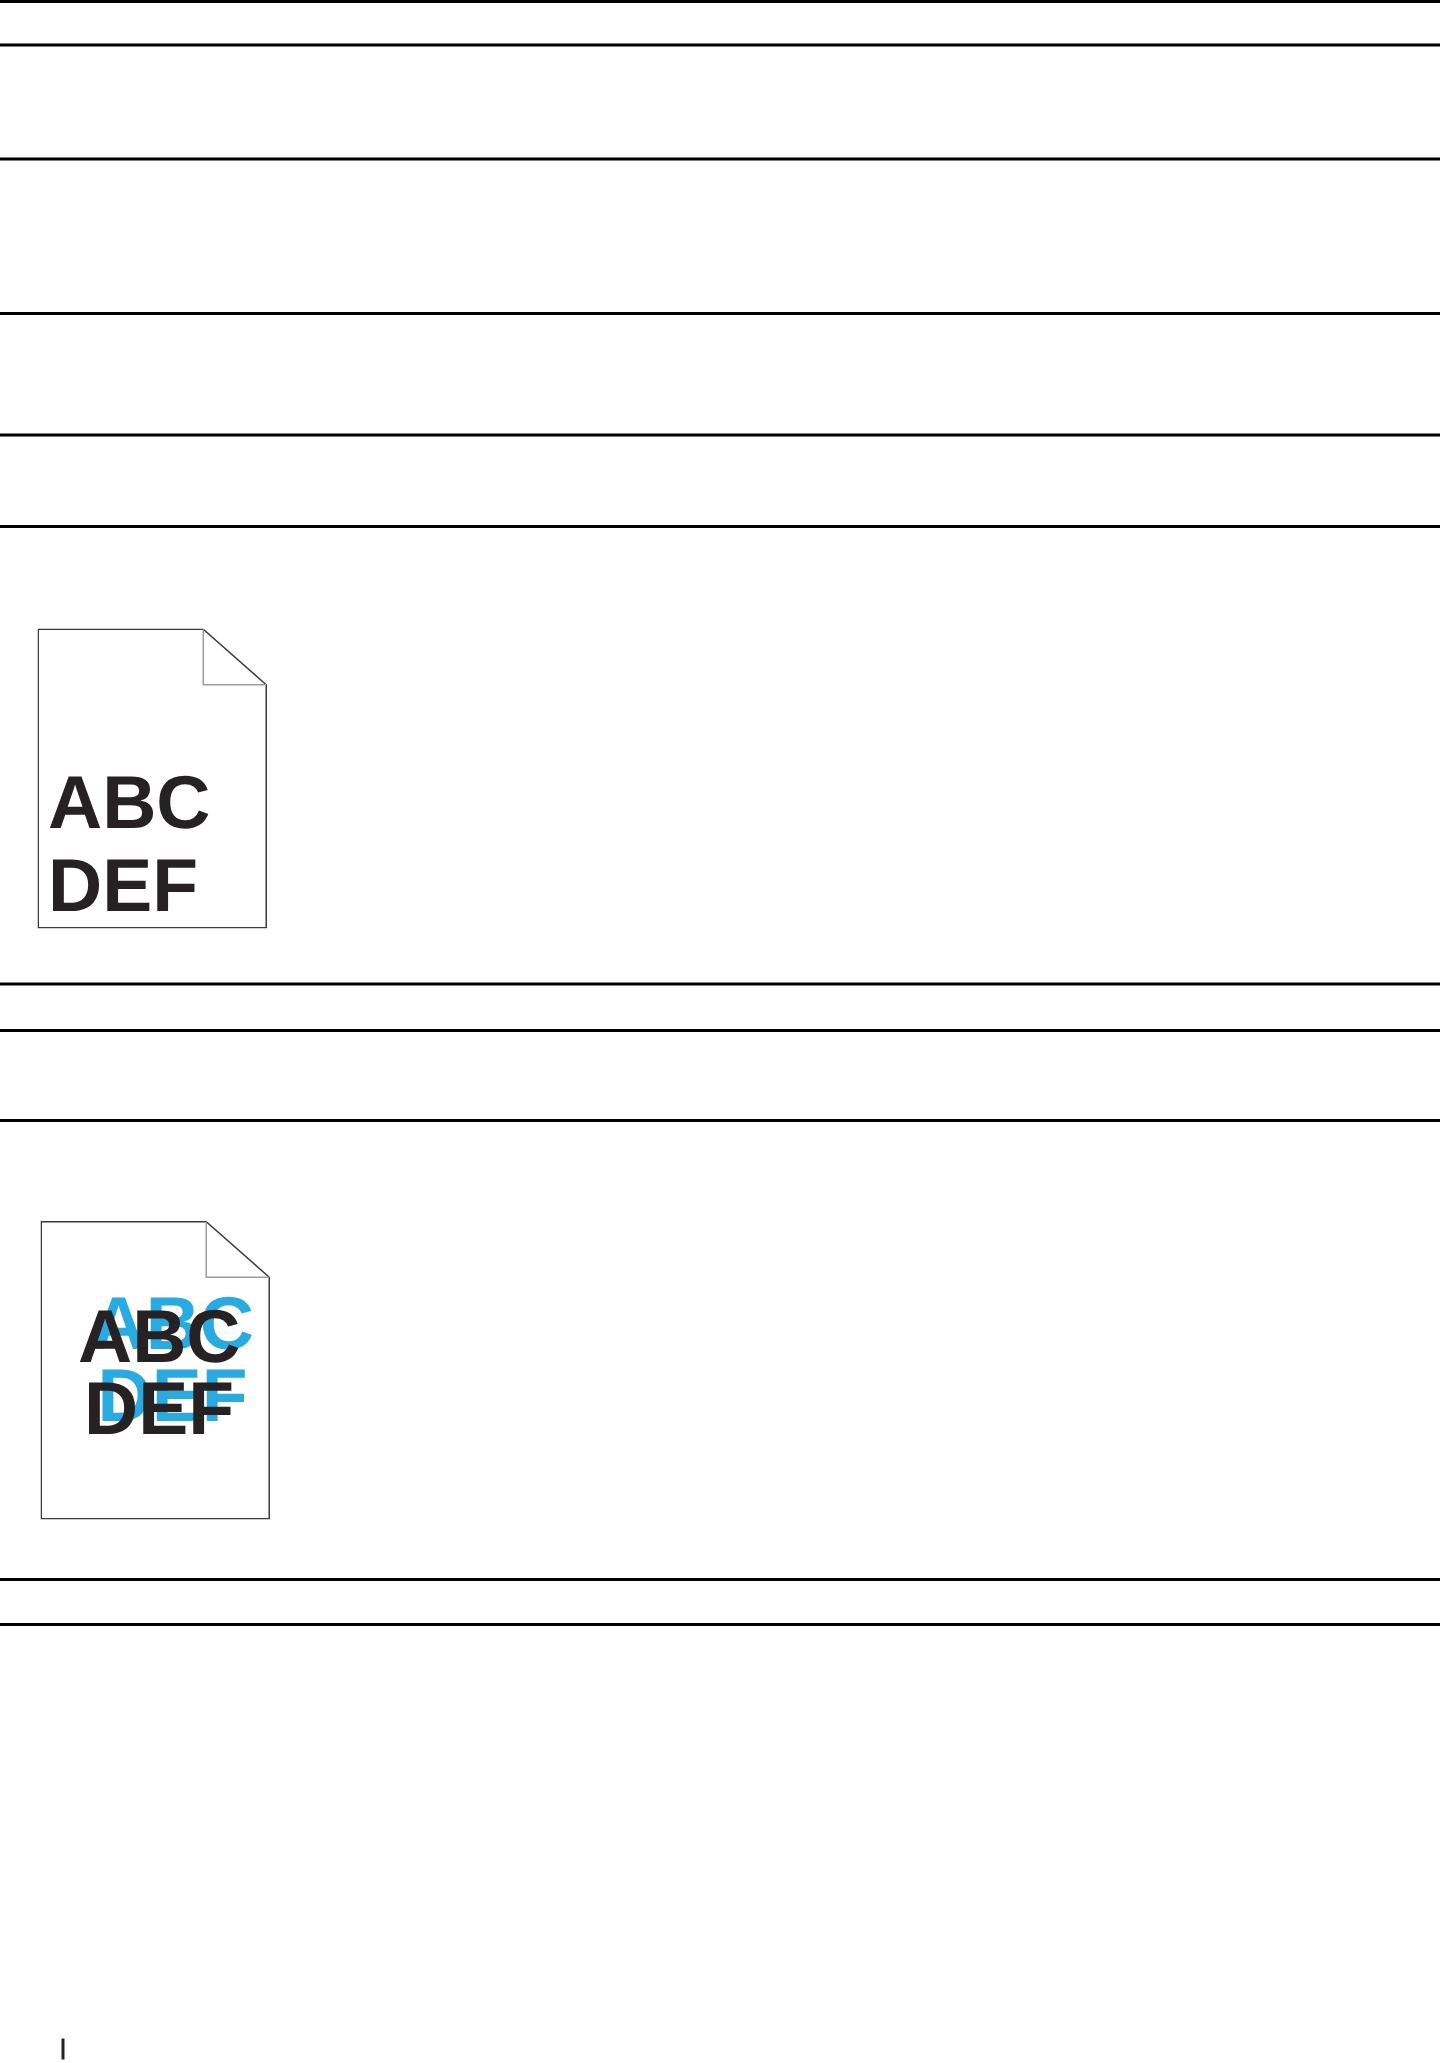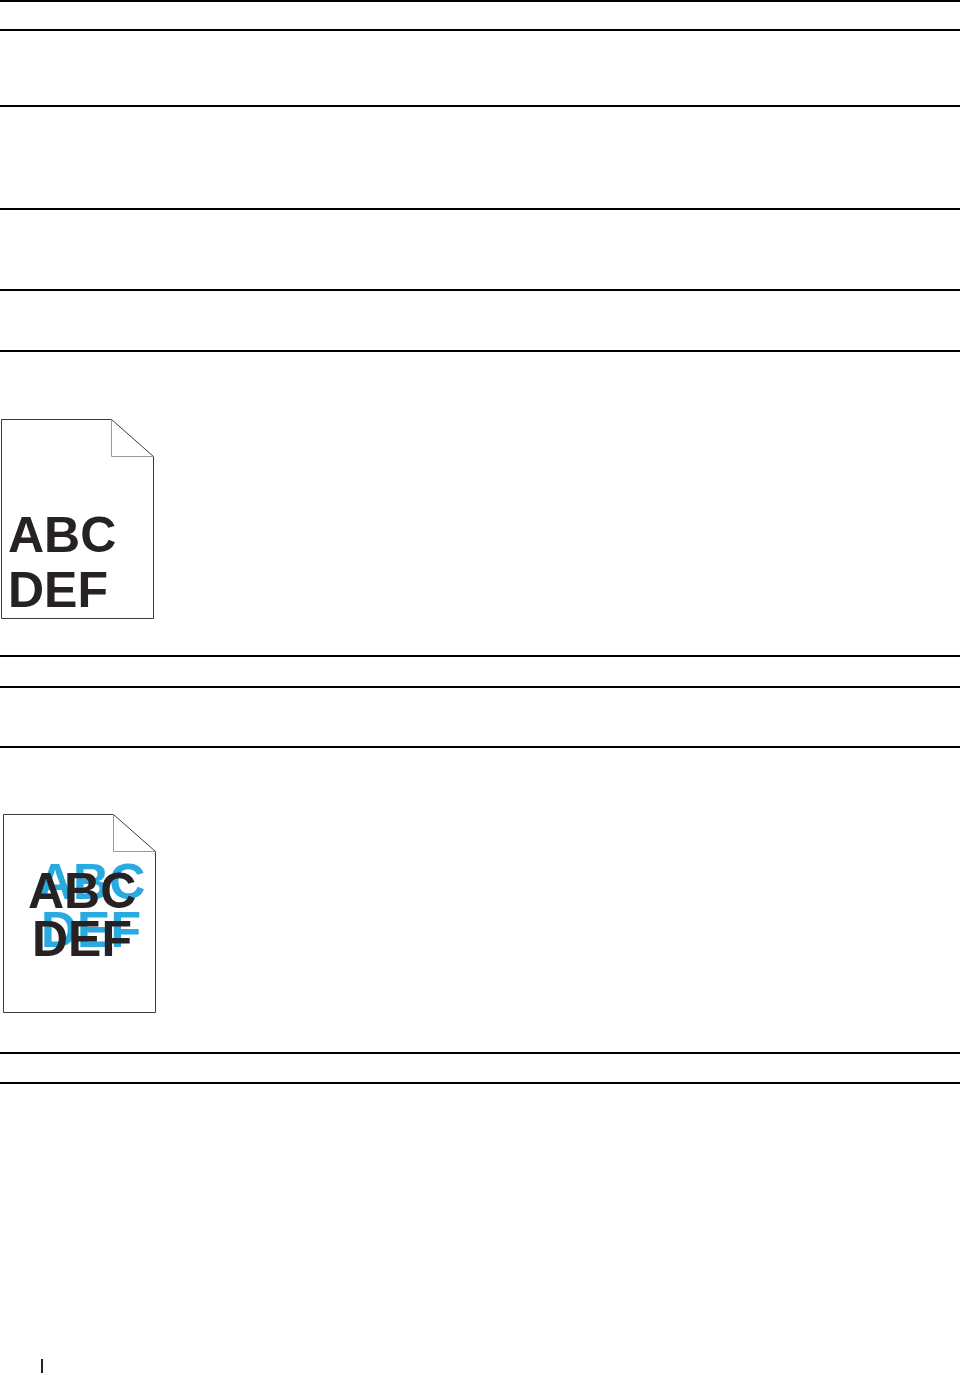--- a/index.html
+++ b/index.html
@@ -8,21 +8,21 @@
     background: #ffffff;
     position: relative;
     overflow: hidden;
     font-family: "Liberation Sans", sans-serif;
   }
   .hrule {
     position: absolute;
     left: 0; width: 960px; height: 2px;
     background: #000000;
   }
-  .sample-icon { position: absolute; }
+  .sample-icon { position: absolute; margin-left: 24px; }
   .sample-icon svg { display: block; }
   .sample-text {
     font-family: "Liberation Sans", sans-serif;
     font-weight: bold;
     font-size: 50px;
     letter-spacing: 0px;
   }
   .footer-sep {
     position: absolute;
     left: 41px; top: 1359px;

